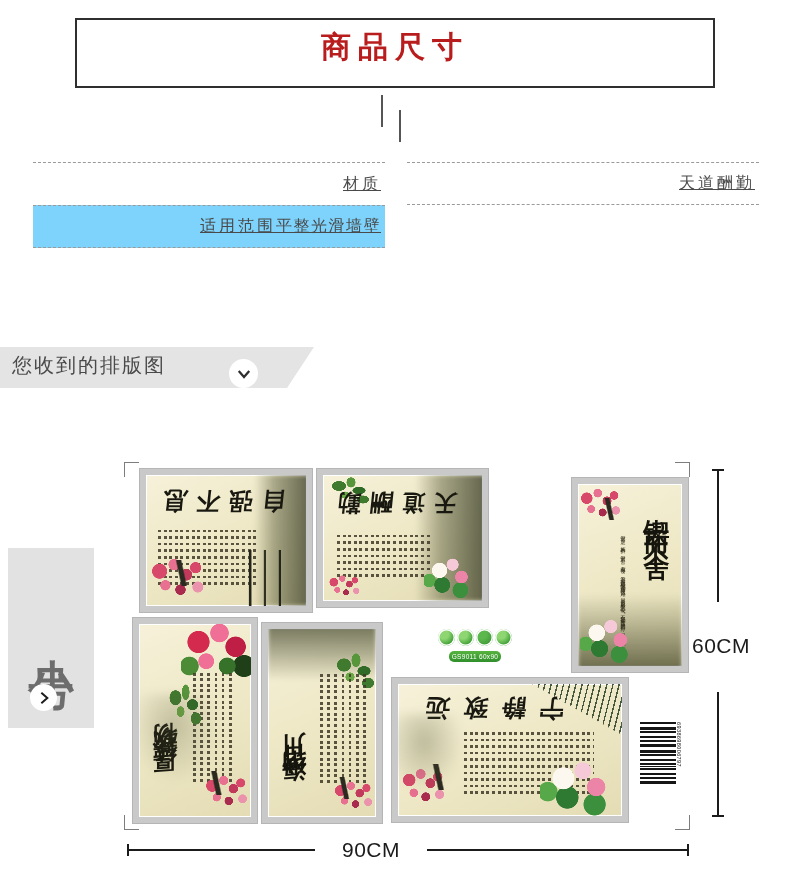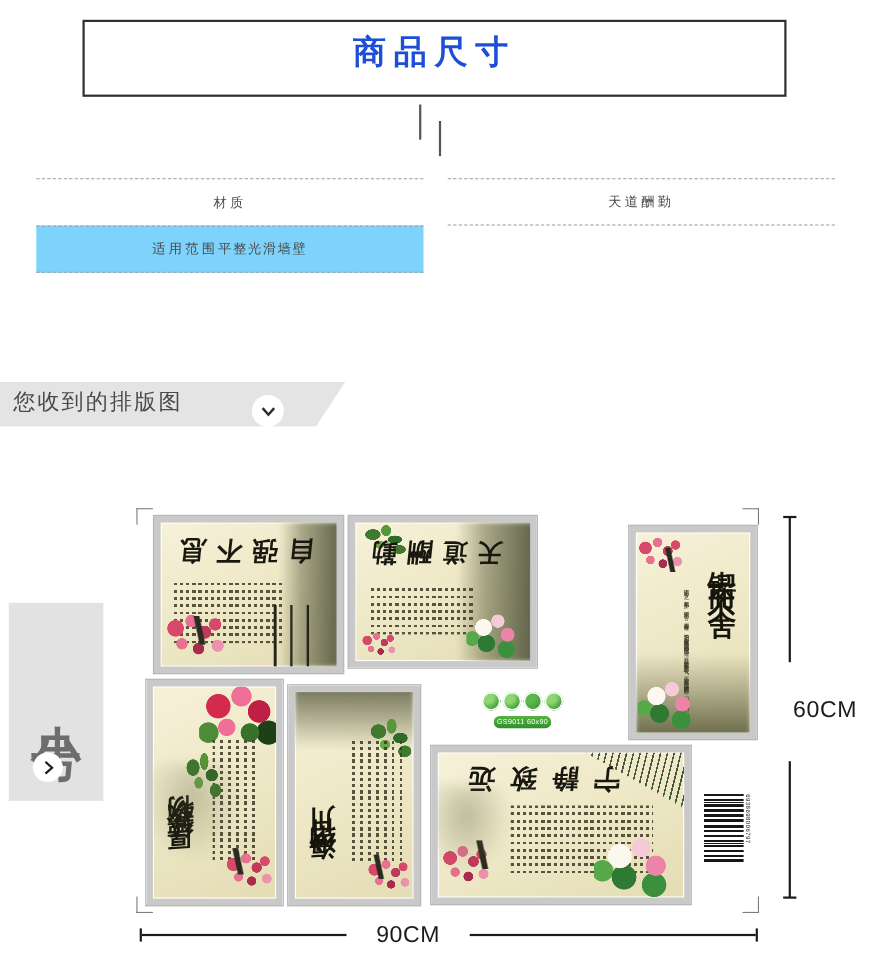--- a/index.html
+++ b/index.html
@@ -3,31 +3,31 @@
 <meta charset="utf-8">
 <style>
   * { margin:0; padding:0; box-sizing:border-box; }
   html,body { background:#fff; }
   body { font-family:"Liberation Sans", sans-serif; }
   #page { position:relative; width:790px; height:882px; background:#fff; overflow:hidden; margin:0 auto; }
 
   
   .hdr-box { position:absolute; left:75px; top:18px; width:640px; height:70px;
     border:2px solid #2f2f2f; background:#fff; text-align:center; }
-  .hdr-title { margin-top:7px; font-size:30px; color:#1d4ed8; letter-spacing:7px; font-weight:bold;font-family:Liberation Mono, monospace; }
+  .hdr-title { margin-top:7px; font-size:30px; color:#b91c1c; letter-spacing:7px; font-weight:bold;font-family:Liberation Mono, monospace; }
   .hdr-sub { margin-top:2px; font-size:13px; color:#9b9b9b; letter-spacing:2.5px; font-weight:bold; }
   .slash { position:absolute; width:2px; background:#555; }
   .slash1 { left:381px; top:95px; height:32px; }
   .slash2 { left:399px; top:110px; height:32px; }
 
   
   .spec { position:absolute; top:162px; width:352px; }
   .spec-l { left:33px; } .spec-r { left:407px; }
-  .srow { display:flex; justify-content:center; align-items:center;
-    height:43px; border-top:1px dashed #9a9a9a; padding:0 4px; font-size:12px; color:#4a4a4a; }
+  .srow { display:flex; justify-content:flex-end; align-items:center;
+    height:43px; border-top:1px dashed #9a9a9a; padding:0 4px; font-size:16px; color:#4a4a4a;text-decoration:underline; }
   .srow:last-child { border-bottom:1px dashed #9a9a9a; }
   .srow.alt { background:#7dd3fc; }
   .srow .lab { letter-spacing:3px; white-space:nowrap; }
   .srow .val { letter-spacing:1.5px; white-space:nowrap; text-align:right; }
 
   
   .banner { position:absolute; left:0; top:347px; width:314px; height:41px; background:#e4e4e4;
     clip-path:polygon(0 0, 100% 0, calc(100% - 27px) 100%, 0 100%); }
   .banner-title { position:absolute; left:12px; top:5px; font-size:24px; color:#4a4a4a; letter-spacing:2px; }
   .circ { position:absolute; background:#fff; border-radius:50%; display:flex; align-items:center; justify-content:center; }
@@ -236,21 +236,21 @@
     <span class="eco" style="background:radial-gradient(circle at 35% 32%, #5cb84e 0 28%, #2d8327 100%);"></span>
     <span class="eco"></span>
   </div>
   <div class="ecoPill">GS9011 60x90</div>
 
   <div class="barcode"></div>
   <div class="barcode-num">6938698006797</div>
 
   <div class="dimline" style="left:712px; top:469px; width:12px; height:2px;"></div>
   <div class="dimline" style="left:717px; top:470px; width:2px; height:132px;"></div>
-  <div class="dim-text" style="left:721px; top:634px;">60CM</div>
+  <div class="dim-text" style="left:692px; top:634px;">60CM</div>
   <div class="dimline" style="left:717px; top:692px; width:2px; height:124px;"></div>
   <div class="dimline" style="left:712px; top:815px; width:12px; height:2px;"></div>
 
   <div class="dimline" style="left:127px; top:844px; width:2px; height:12px;"></div>
   <div class="dimline" style="left:129px; top:849px; width:186px; height:2px;"></div>
   <div class="dim-text" style="left:315px; top:838px; width:112px; text-align:center;">90CM</div>
   <div class="dimline" style="left:427px; top:849px; width:260px; height:2px;"></div>
   <div class="dimline" style="left:687px; top:844px; width:2px; height:12px;"></div>
 
 </div>

